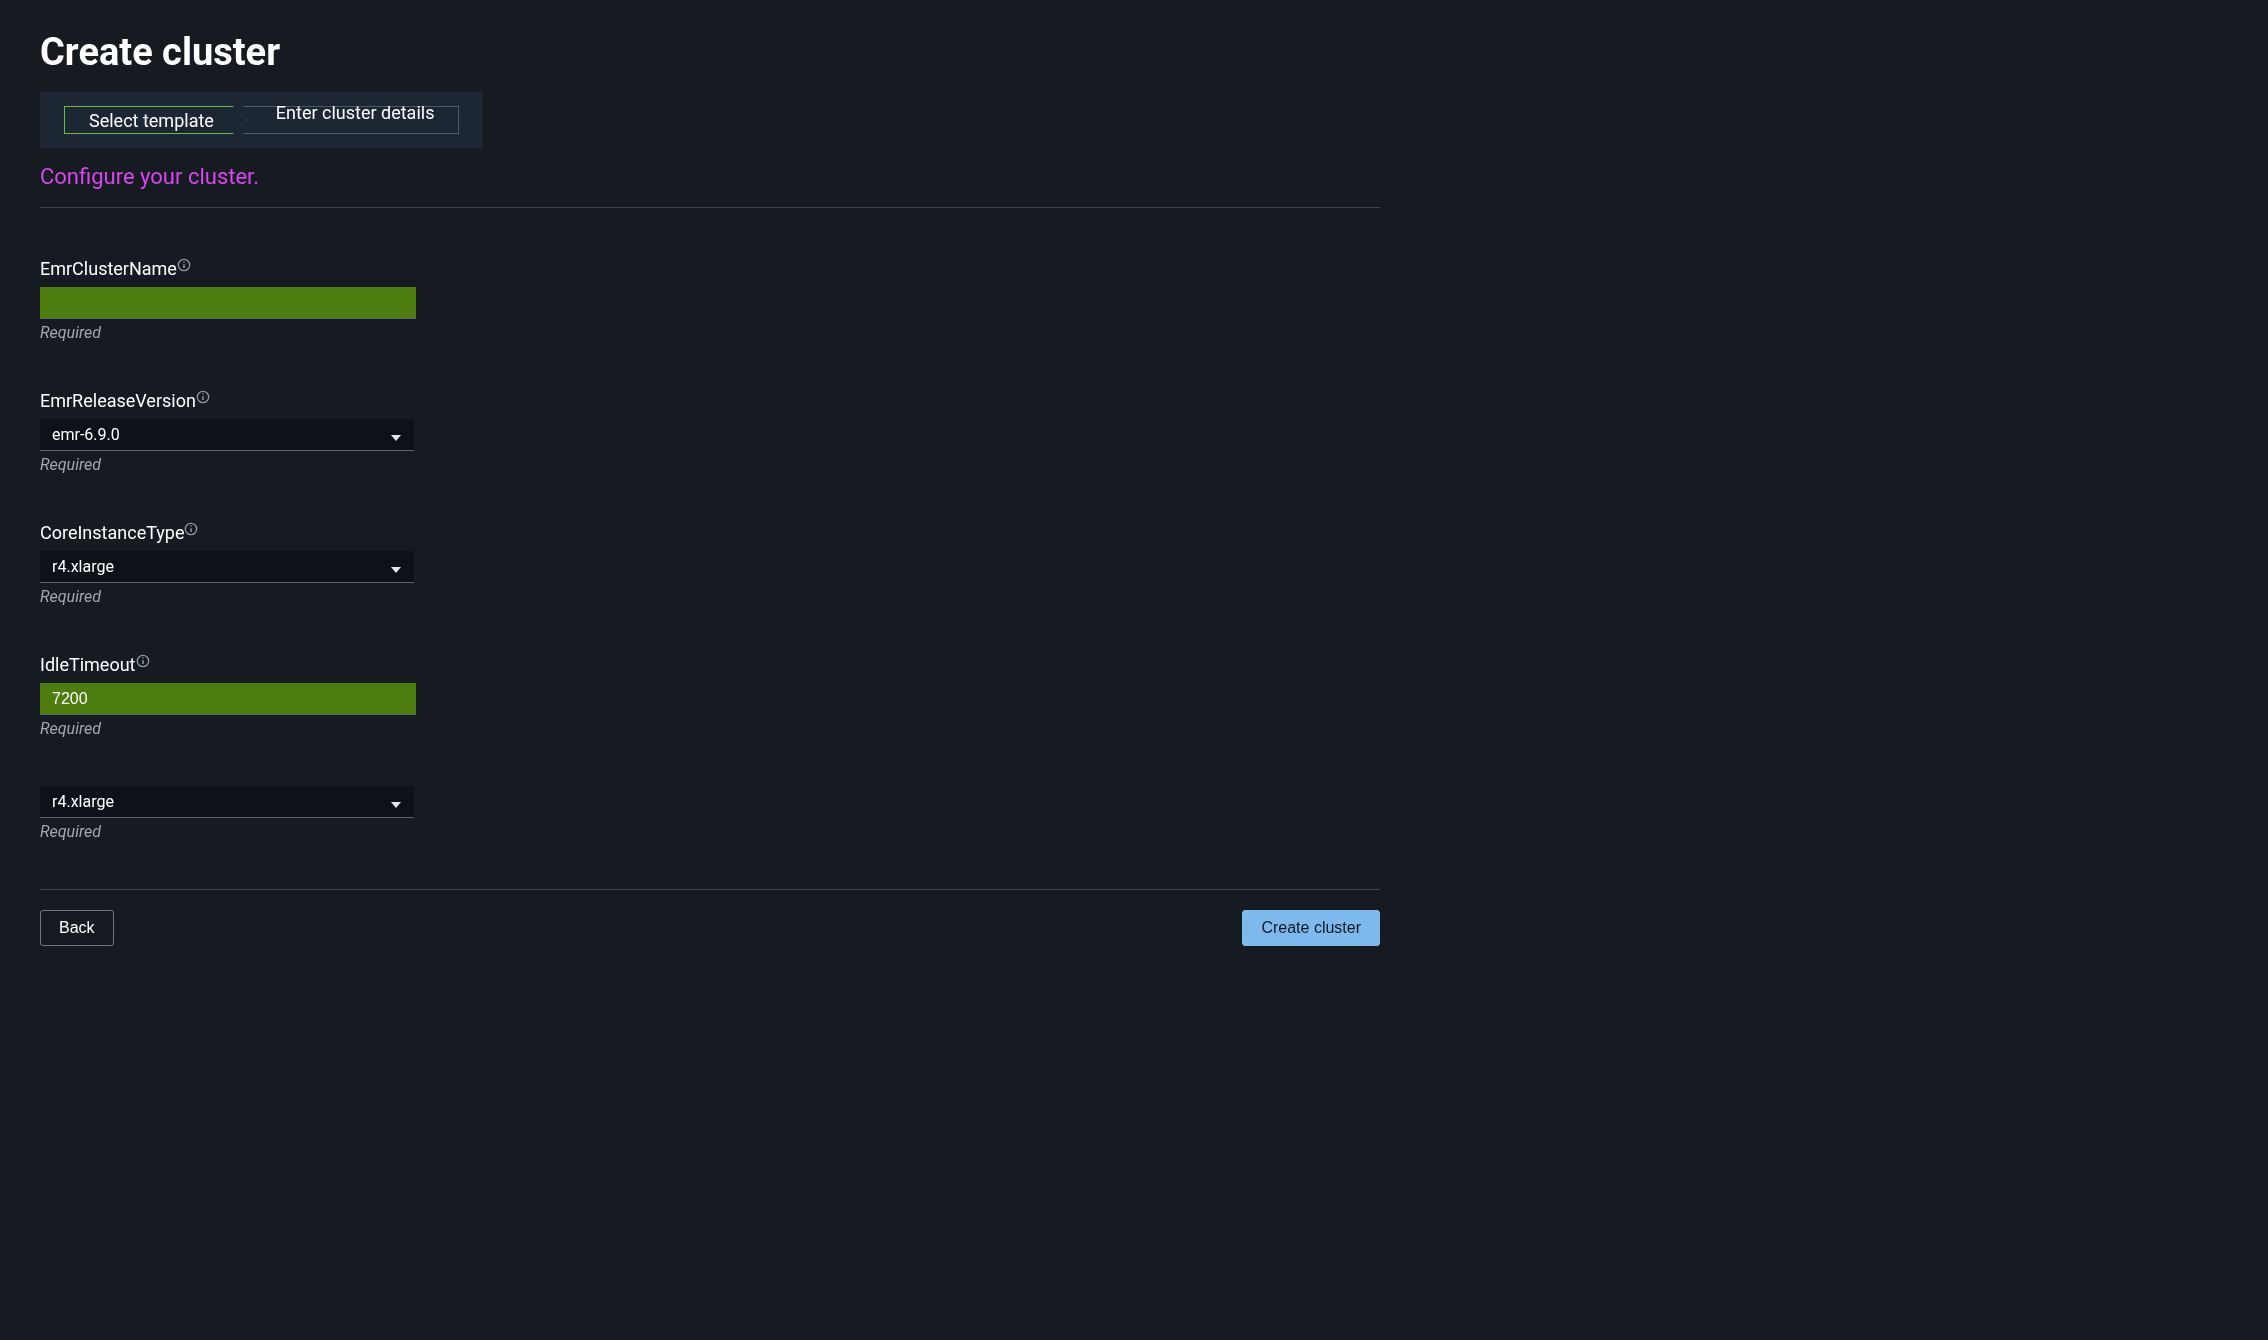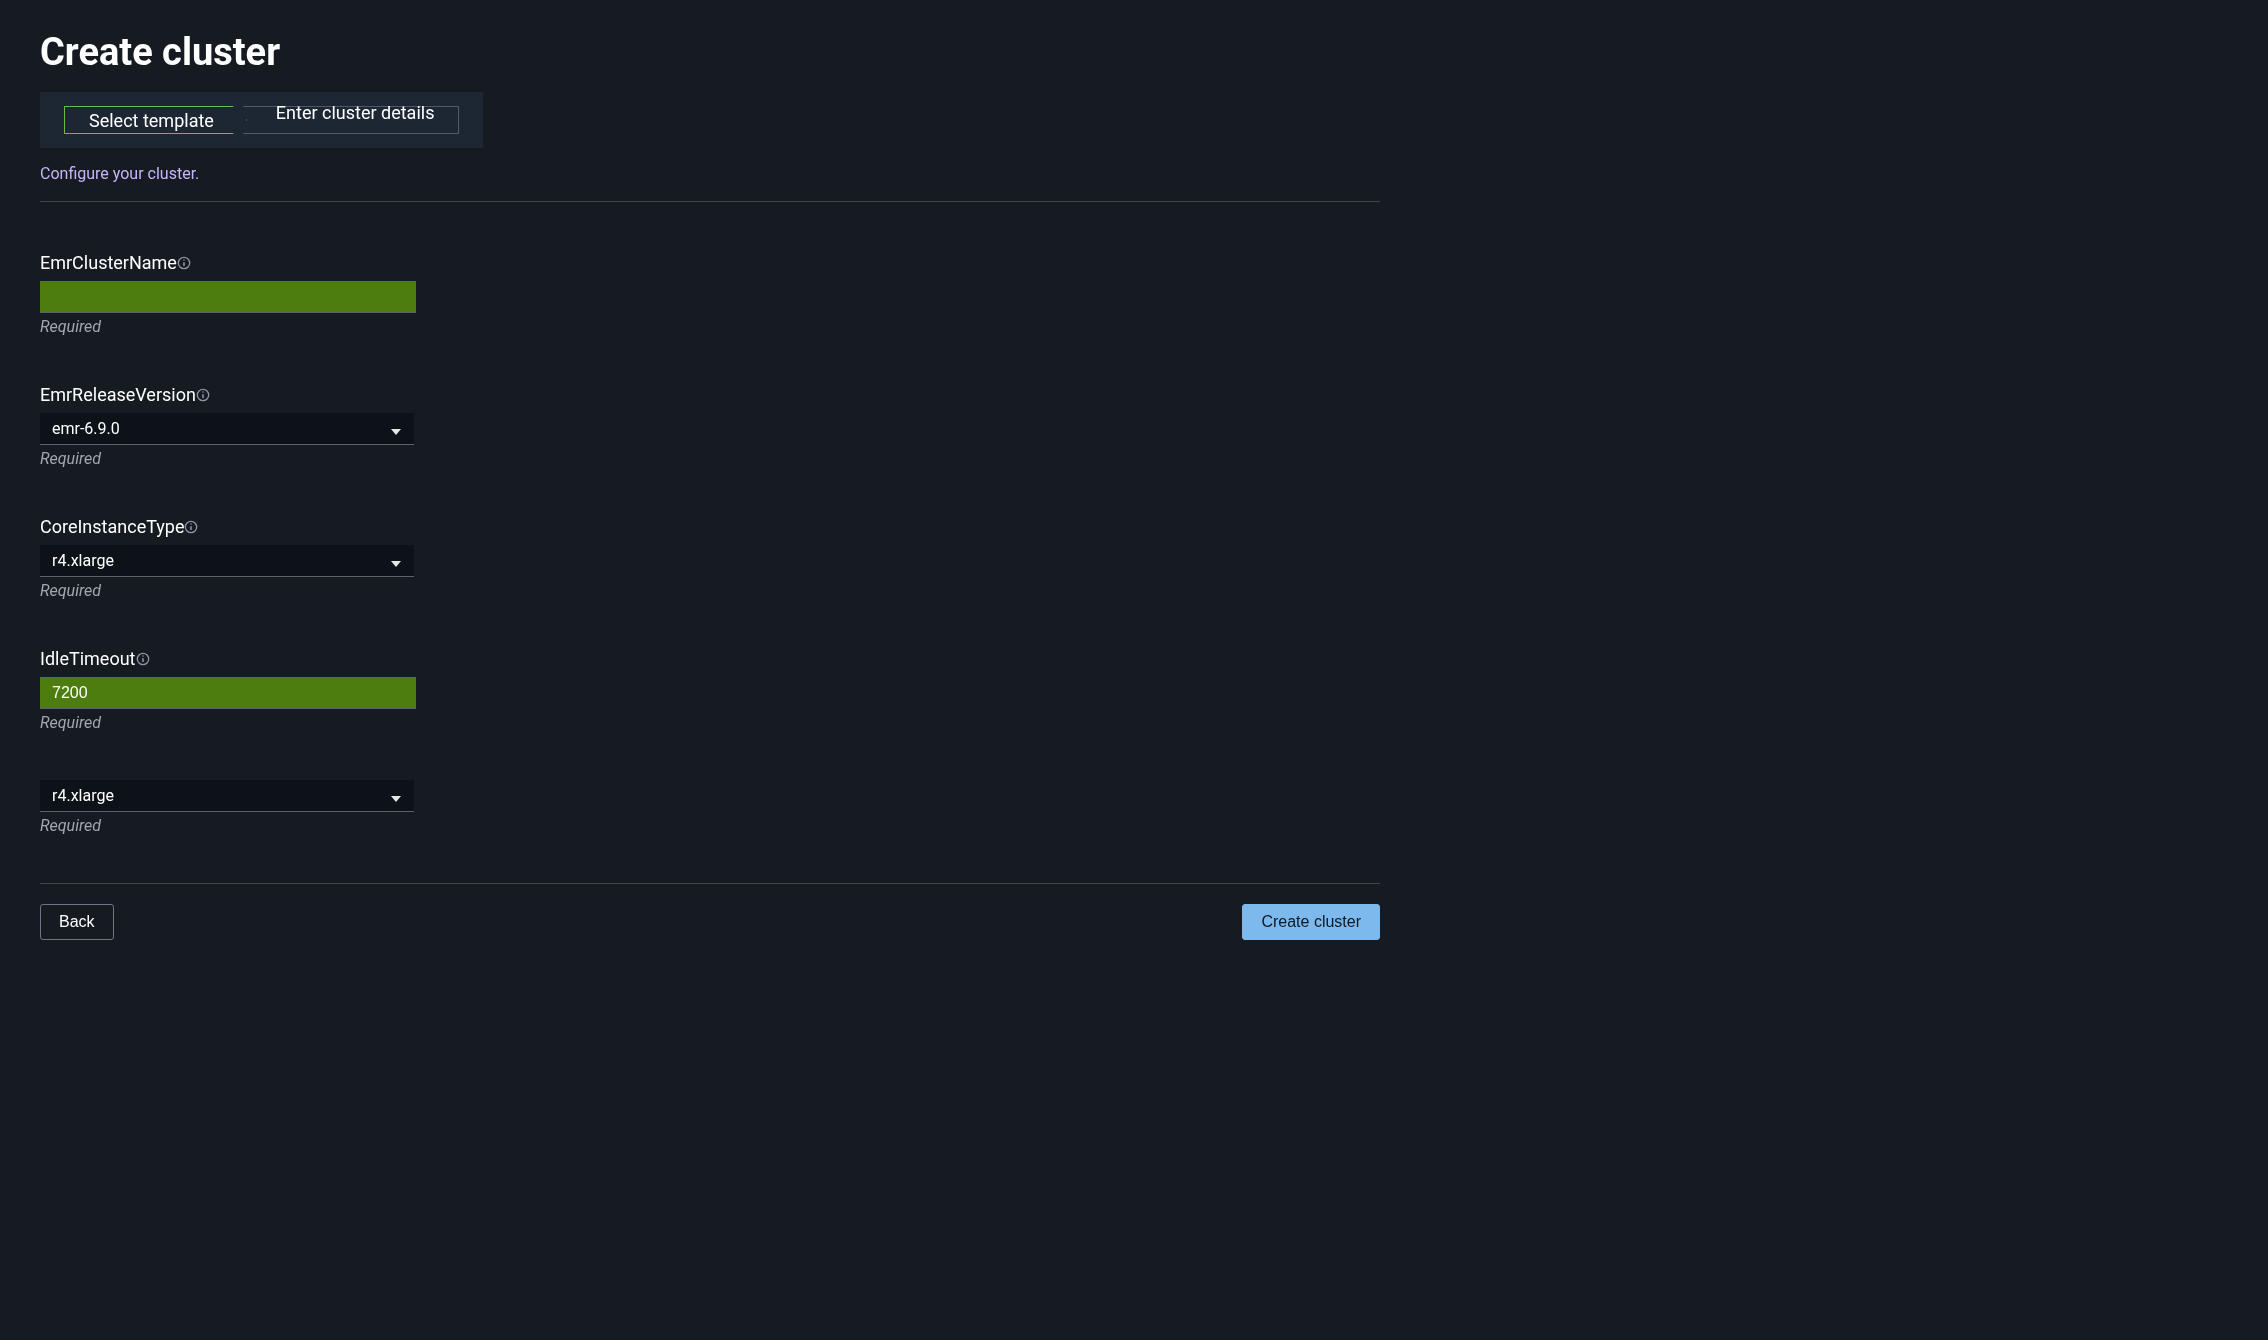--- a/index.html
+++ b/index.html
@@ -48,35 +48,35 @@
     }
     .step-2 {
       border-color: #4a5a6a;
       color: #ffffff;
       clip-path: polygon(0 0, 100% 0, 100% 100%, 0 100%, 14px 50%);
       padding-left: 32px;
       margin-left: -4px;
       align-items: flex-end;
     }
     .subtitle {
-      font-size: 16px;
-      color: #c4b5fd;
+      font-size: 22px;
+      color: #d946ef;
       margin-bottom: 18px;
     }
     .divider {
       border: none;
       border-top: 1px solid #3a4553;
       margin-bottom: 50px;
     }
     .form-field {
       margin-bottom: 48px;
     }
     .field-label-row {
       display: flex;
-      align-items: center;
+      align-items: flex-start;
       gap: 0;
       margin-bottom: 8px;
     }
     .field-label {
       font-size: 18px;
       color: #ffffff;
     }
     .info-icon {
       width: 14px;
       height: 14px;

